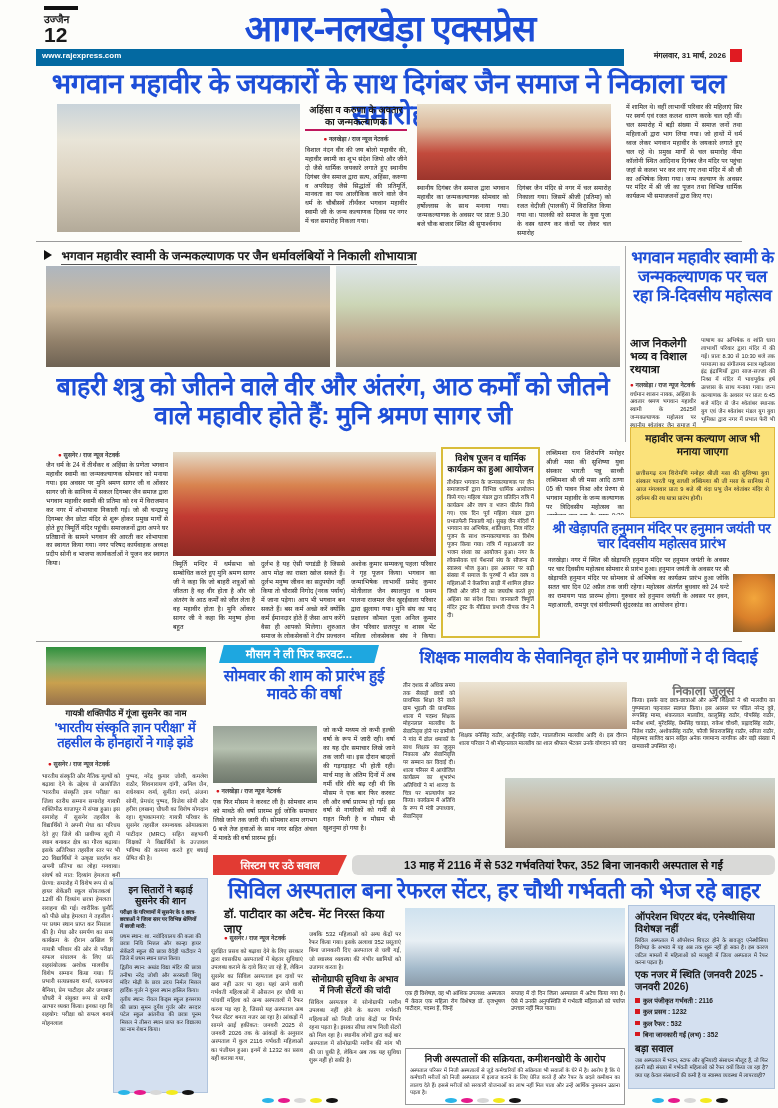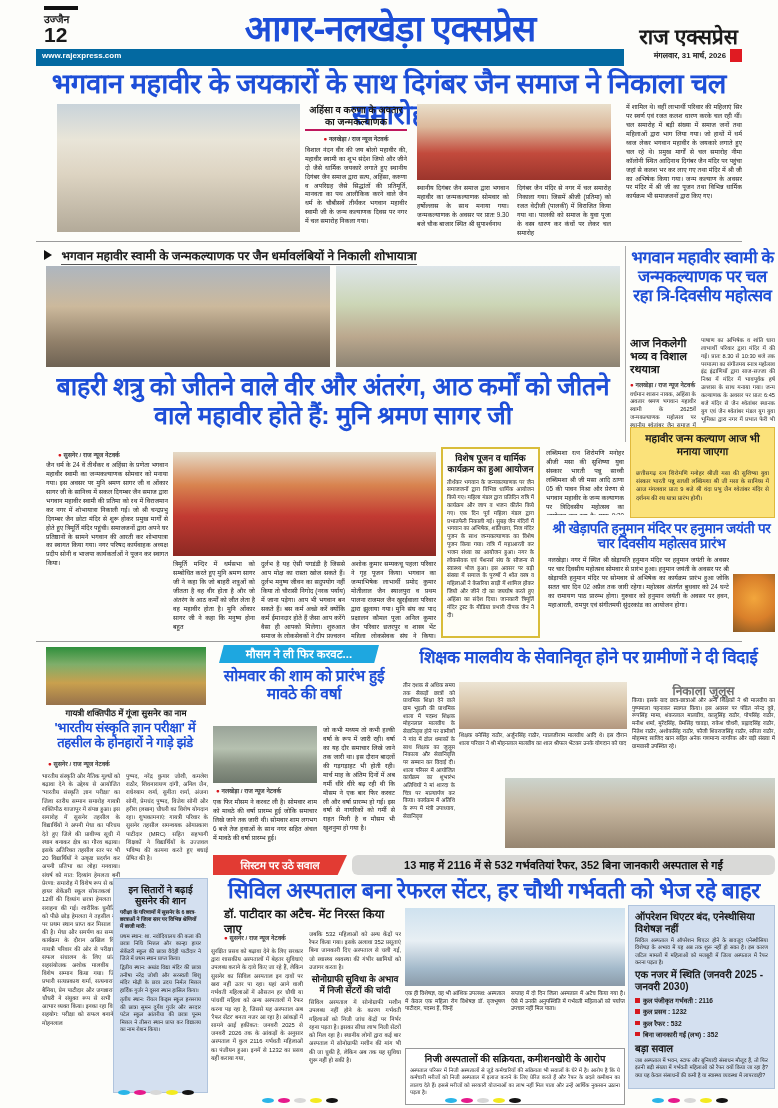--- a/index.html
+++ b/index.html
@@ -43,21 +43,20 @@
 </style>
 </head>
 <body>
 
 <div id="page">
 
   <div class="abs" style="left:44px;top:6px;width:34px;height:4px;background:#111;"></div>
   <div class="abs" style="left:44px;top:12px;font-size:10.5px;font-weight:bold;">उज्जैन</div>
   <div class="abs" style="left:44px;top:23px;font-size:21px;font-weight:900;">12</div>
   <div class="abs hl" style="left:120px;top:8px;width:540px;font-size:36px;letter-spacing:-1px;">आगर-नलखेड़ा एक्सप्रेस</div>
-  <div class="abs" style="right:40px;top:22px;width:150px;text-align:right;font-size:21px;font-weight:800;">राज एक्सप्रेस</div>
   <div class="abs" style="left:36px;top:49px;width:588px;height:17px;background:#0369a1;color:#fff;font-size:8px;font-weight:bold;line-height:13px;padding-left:6px;">
     <span>www.rajexpress.com</span>
   </div>
   <div class="abs" style="left:630px;top:50px;width:96px;font-size:7.8px;font-weight:bold;color:#222;text-align:right;">मंगलवार, 31 मार्च, 2026</div>
   <div class="abs" style="left:730px;top:49px;width:12px;height:13px;background:#e01b22;"></div>
 
   <div class="abs hl" style="left:36px;top:68px;width:706px;font-size:27.5px;">भगवान महावीर के जयकारों के साथ दिगंबर जैन समाज ने निकाला चल समारोह</div>
 
   <div class="abs photo p-top-left" style="left:57px;top:104px;width:243px;height:128px;"></div>
 
@@ -172,21 +171,21 @@
   <div class="abs just" style="left:511px;top:990px;width:114px;height:56px;font-size:5.5px;line-height:1.4;">सप्ताह में दो दिन जिला अस्पताल में अटैच किया गया है। ऐसे में उनकी अनुपस्थिति में गर्भवती महिलाओं को पर्याप्त उपचार नहीं मिल पाता।</div>
 
   <div class="abs box-plain" style="left:405px;top:1048px;width:220px;height:57px;">
     <div style="font-size:9.5px;font-weight:800;text-align:center;margin-bottom:2px;">निजी अस्पतालों की सक्रियता, कमीशनखोरी के आरोप</div>
     <div class="just" style="font-size:5.4px;line-height:1.38;height:36px;">अस्पताल परिसर में निजी अस्पतालों से जुड़े कर्मचारियों की सक्रियता भी सवालों के घेरे में है। आरोप है कि ये कर्मचारी मरीजों को निजी अस्पताल में इलाज कराने के लिए प्रेरित करते हैं और रैफर के बदले कमीशन का लालच देते हैं। इससे मरीजों को सरकारी योजनाओं का लाभ नहीं मिल पाता और उन्हें आर्थिक नुकसान उठाना पड़ता है।</div>
   </div>
 
   <div class="abs box-blue" style="left:628px;top:905px;width:147px;height:184px;">
     <div style="font-size:10px;font-weight:800;line-height:1.2;margin-bottom:2px;">ऑपरेशन थिएटर बंद, एनेस्थीसिया विशेषज्ञ नहीं</div>
     <div class="just" style="font-size:5.3px;line-height:1.38;margin-bottom:3px;">सिविल अस्पताल में ऑपरेशन थिएटर होने के बावजूद एनेस्थीसिया विशेषज्ञ के अभाव में यह अब तक शुरू नहीं हो सका है। इस कारण जटिल मामलों में महिलाओं को मजबूरी में जिला अस्पताल में रैफर करना पड़ता है।</div>
-    <div style="font-size:10px;font-weight:800;line-height:1.2;margin-bottom:2px;">एक नजर में स्थिति (जनवरी 2025 - जनवरी 2030)</div>
+    <div style="font-size:10px;font-weight:800;line-height:1.2;margin-bottom:2px;">एक नजर में स्थिति (जनवरी 2025 - जनवरी 2026)</div>
     <div class="stat">कुल पंजीकृत गर्भवती : 2116</div>
     <div class="stat">कुल प्रसव : 1232</div>
     <div class="stat">कुल रैफर : 532</div>
     <div class="stat">बिना जानकारी गईं (लभ) : 352</div>
     <div style="font-size:10px;font-weight:800;line-height:1.2;margin:3px 0 2px;">बड़ा सवाल</div>
     <div class="just" style="font-size:5.3px;line-height:1.38;">जब अस्पताल में भवन, स्टाफ और बुनियादी संसाधन मौजूद हैं, तो फिर इतनी बड़ी संख्या में गर्भवती महिलाओं को रैफर क्यों किया जा रहा है? क्या यह केवल संसाधनों की कमी है या स्वास्थ्य व्यवस्था में लापरवाही?</div>
   </div>
 
   <div class="abs dotrow" style="left:118px;top:1090px;">
     <span class="dot dc"></span>

